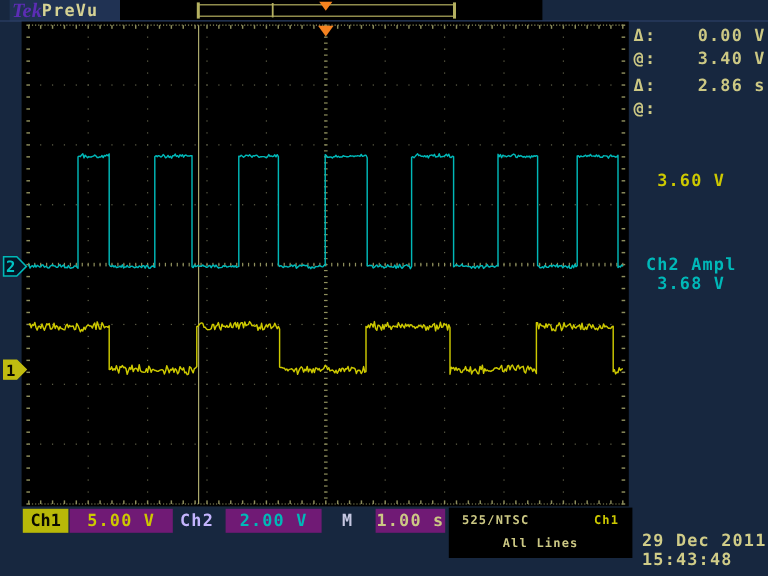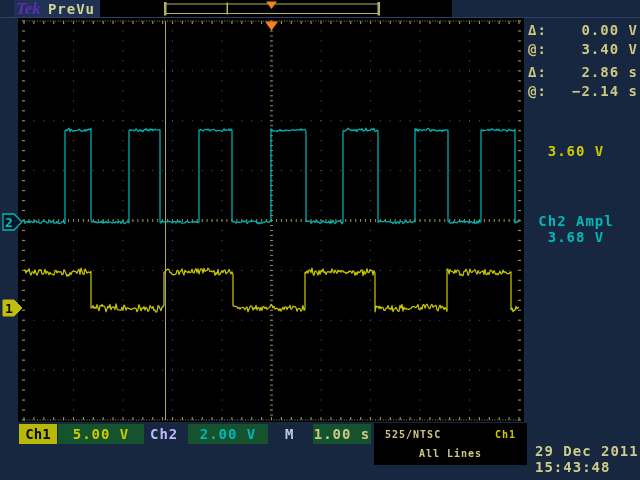--- a/index.html
+++ b/index.html
@@ -4,39 +4,39 @@
 <style>
   html,body{margin:0;padding:0;background:#0a1322;}
   #scope{
     position:relative;width:640px;height:480px;overflow:hidden;
     background:#17273f;
     font-family:"DejaVu Sans Mono","Liberation Mono",monospace;
     font-weight:bold;-webkit-font-smoothing:none;
   }
   .abs{position:absolute;}
   
-  #title-box{left:14px;top:0;width:100px;height:18px;background:#203253;display:flex;align-items:flex-end;}
+  #title-box{left:8px;top:0;width:100px;height:18px;background:#203253;display:flex;align-items:flex-end;}
   #tek-logo{font-family:"Liberation Serif",serif;font-style:italic;font-weight:bold;
     font-size:17px;color:#5c2db4;margin-left:2px;line-height:18px;}
-  #mode-badge{font-size:14px;color:#d6d294;margin-left:7px;letter-spacing:1px;line-height:18px;}
+  #mode-badge{font-size:14px;color:#d6d294;letter-spacing:1px;line-height:18px;}
   #record-strip{left:100px;top:0;width:352px;height:17px;background:#000;}
   #top-sep{left:0;top:17px;width:640px;height:1px;background:#2c4066;}
   
   #crt{left:18px;top:18px;width:506px;height:404px;background:#000;}
   #main-svg{left:0;top:0;width:640px;height:480px;pointer-events:none;}
   
   .khaki{color:#ccc884;}
   #cursor-readout{left:528px;top:21px;width:110px;font-size:14px;letter-spacing:1px;}
   .cr-row{display:flex;justify-content:space-between;height:19px;line-height:18px;}
   .cr-gap{height:4px;}
   .meas{width:120px;text-align:center;font-size:14px;line-height:16px;letter-spacing:1px;}
   #meas-ch1{left:516px;top:143px;color:#cdc900;}
   #meas-ch2{left:516px;top:213px;color:#00b8b8;}
   
-  .box{background:#14532d;display:flex;align-items:center;justify-content:center;
+  .box{background:#701a75;display:flex;align-items:center;justify-content:center;
        font-size:14px;letter-spacing:1px;height:20px;}
   #ch1-badge{left:19px;top:424px;width:38px;height:20px;background:#b8b808;color:#0a0a00;
     display:flex;align-items:center;justify-content:center;font-size:14px;}
   #ch1-scale{left:58px;top:424px;width:86px;color:#cdc900;}
   #ch2-label{left:150px;top:424px;width:38px;height:20px;color:#c4b5fd;
     display:flex;align-items:center;font-size:14px;letter-spacing:1px;}
   #ch2-scale{left:188px;top:424px;width:80px;color:#00b8b8;}
   #tb-label{left:285px;top:424px;height:20px;color:#c6c8e2;display:flex;align-items:center;font-size:14px;}
   #tb-box{left:301px;top:424px;width:58px;color:#ccc884;margin-left:12px;}
   #video-box{left:374px;top:423px;width:153px;height:42px;background:#000;
@@ -1182,21 +1182,20 @@
       <span>@:</span>
       <span>3.40 V</span>
     </div>
     <div class="cr-gap"></div>
     <div class="cr-row">
       <span>Δ:</span>
       <span>2.86 s</span>
     </div>
     <div class="cr-row">
       <span>@:</span>
-      <span>−2.14 s</span>
     </div>
   </div>
 
   <div id="meas-ch1" class="abs meas">
     <div>3.60 V</div>
   </div>
   <div id="meas-ch2" class="abs meas">
     <div>Ch2 Ampl</div>
     <div>3.68 V</div>
   </div>

